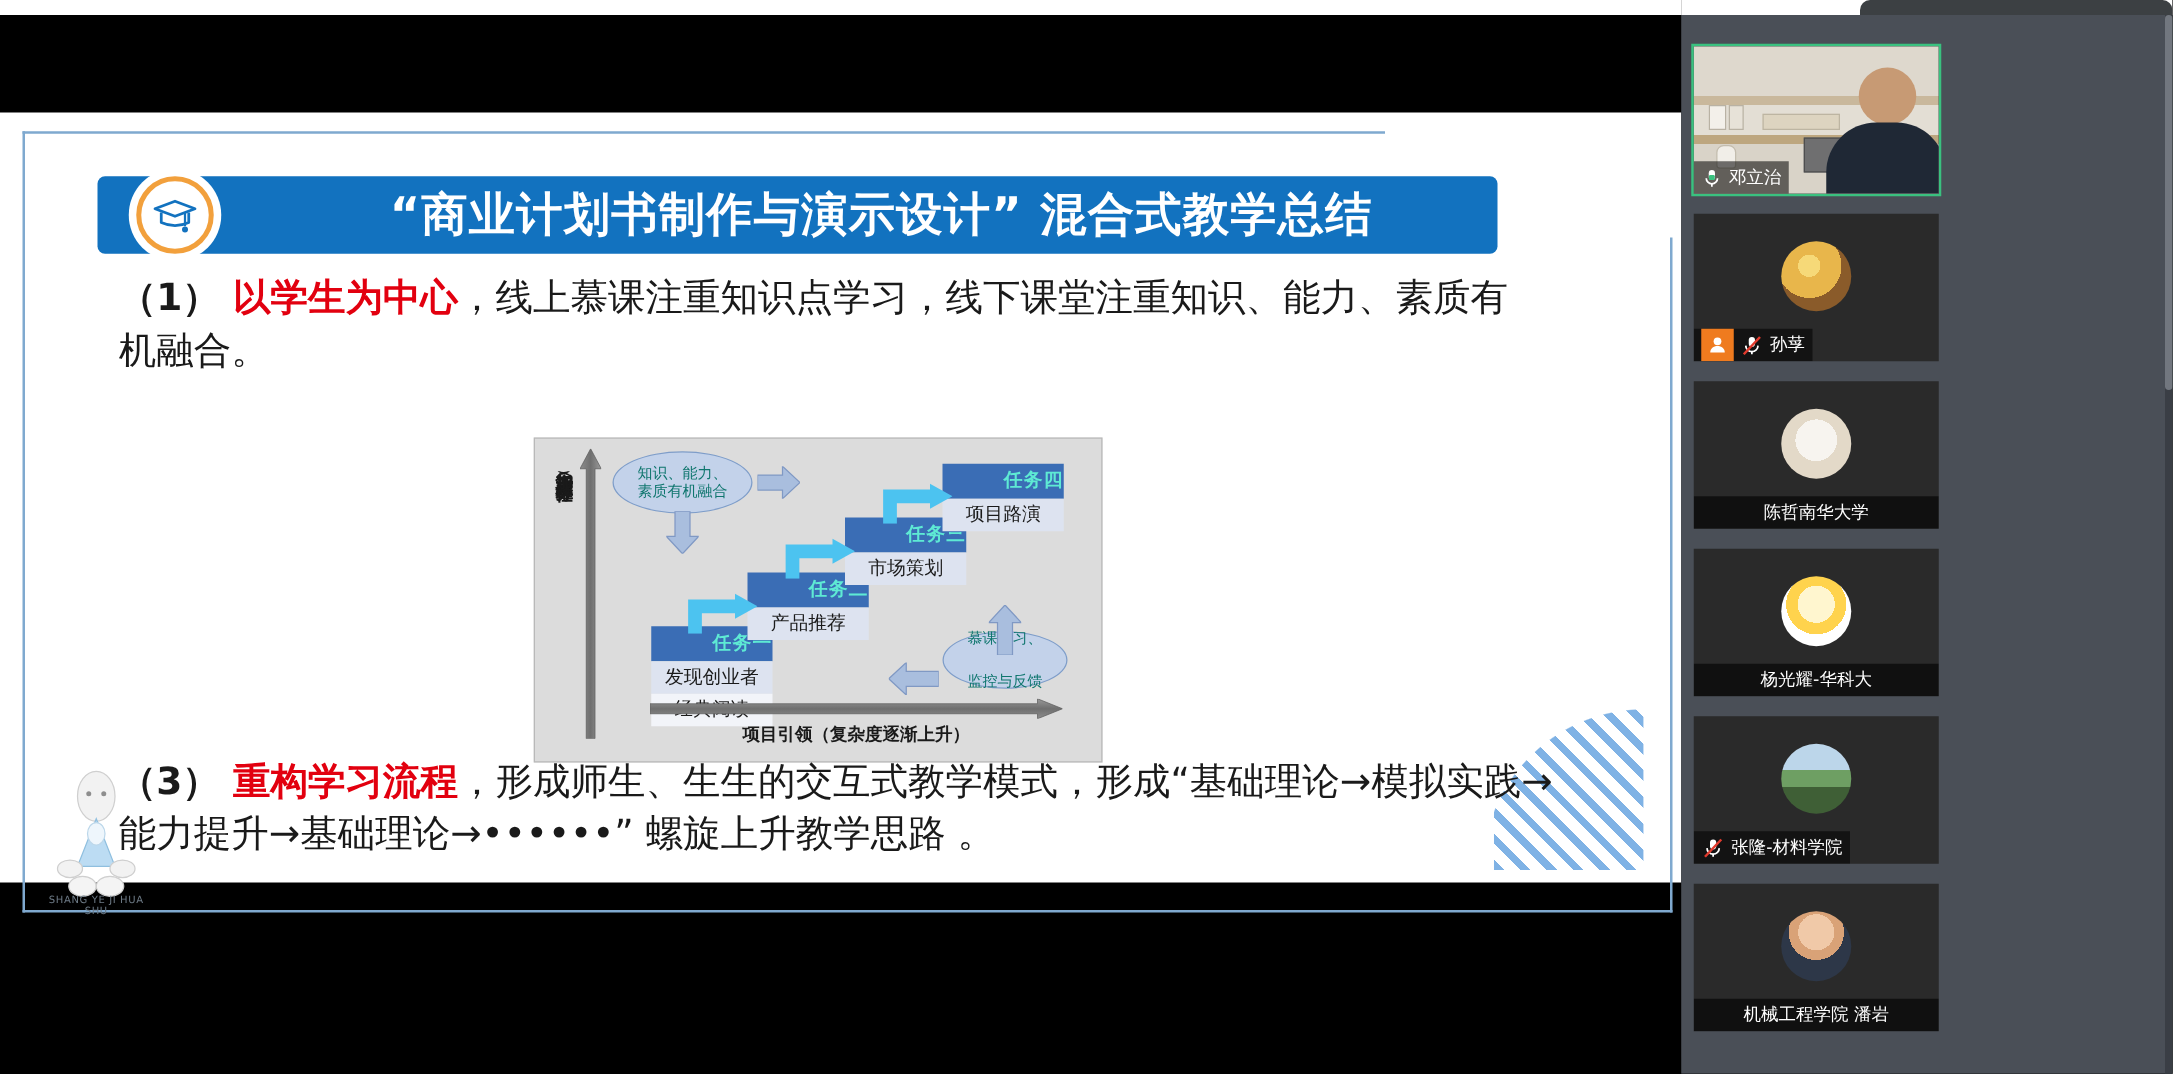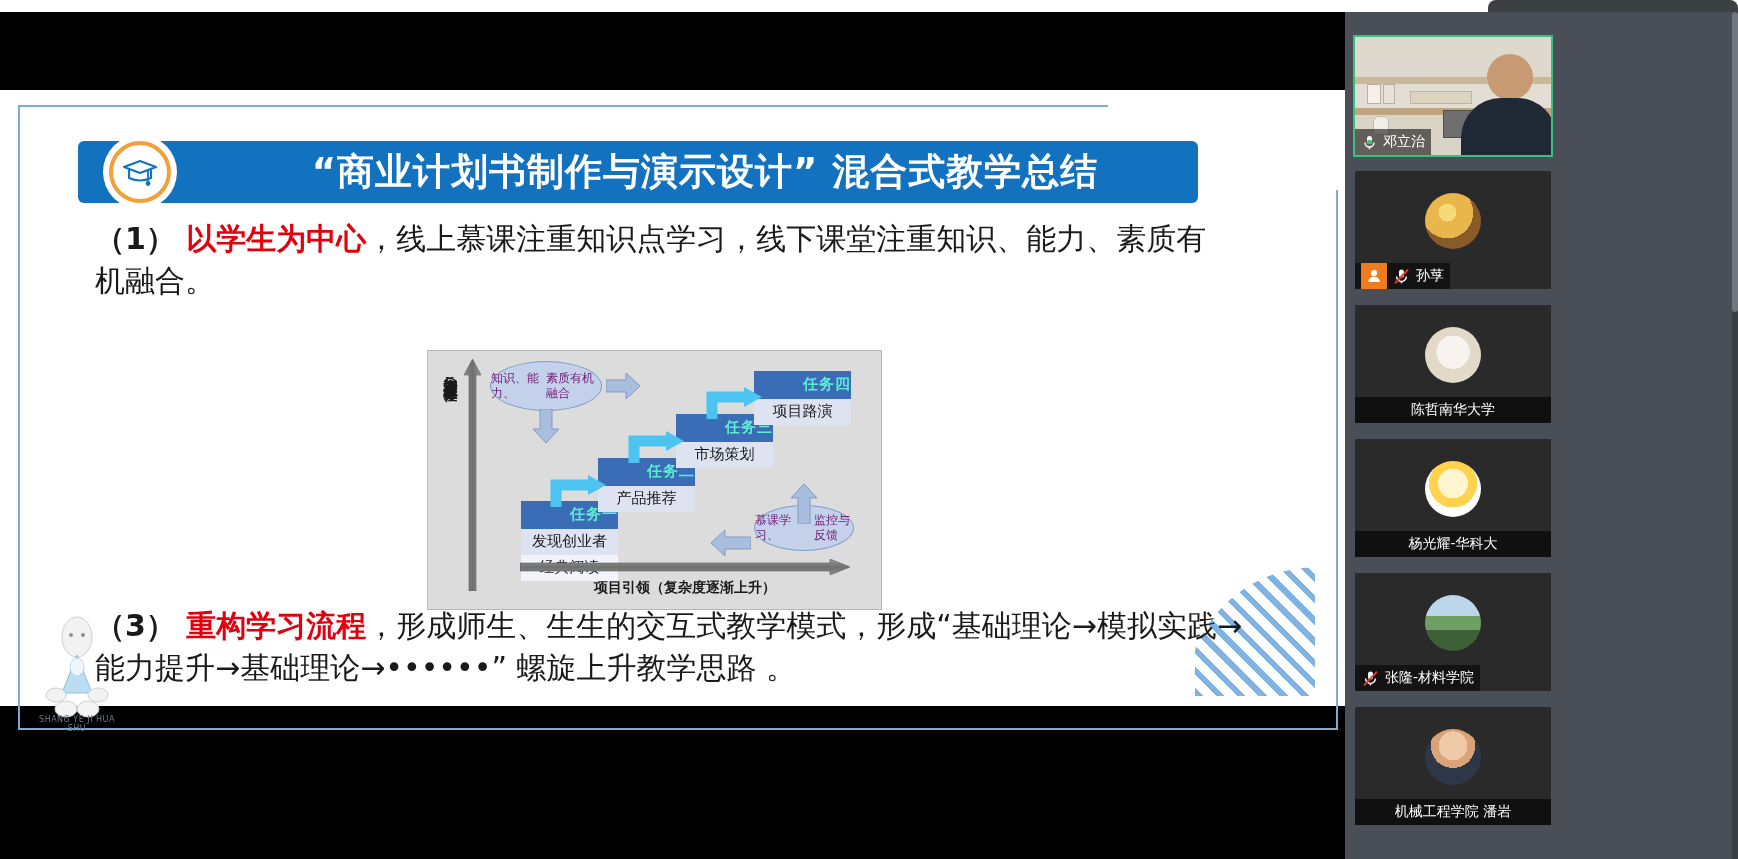--- a/index.html
+++ b/index.html
@@ -75,22 +75,22 @@
   .step-body { background:#dde3f0; color:#1a1a1a; font-size:15px; text-align:center;
      padding:3px 0 4px; }
   .step-body.alt { background:#f2f4f9; }
 
   .s1 { left:93px; top:150px; }
   .s2 { left:170px; top:107px; }
   .s3 { left:248px; top:63px; }
   .s4 { left:326px; top:20px; }
 
   .ellipse { position:absolute; background:#c3d2ea; border:1px solid #7e9dc9; border-radius:50%;
-     display:flex; flex-direction:row; align-items:center; justify-content:center;
-     font-size:12px; color:#701a75; line-height:15px; text-align:left; }
+     display:flex; flex-direction:column; align-items:center; justify-content:center;
+     font-size:12px; color:#0f766e; line-height:15px; text-align:right; }
   .e-top   { left:62px;  top:10px;  width:112px; height:50px; }
   .e-right { left:326px; top:154px; width:100px; height:46px;gap:20px; }
 
   
   .mascot { position:absolute; left:32px; top:525px; width:90px; height:105px; }
   .mascot-cap { position:absolute; left:34px; top:625px; width:86px; text-align:center;
      font-size:8px; color:#6d7a86; letter-spacing:.5px; }
 
   
   .rail { position:absolute; left:1345px; top:12px; width:393px; height:847px; background:#4a4f57; }

